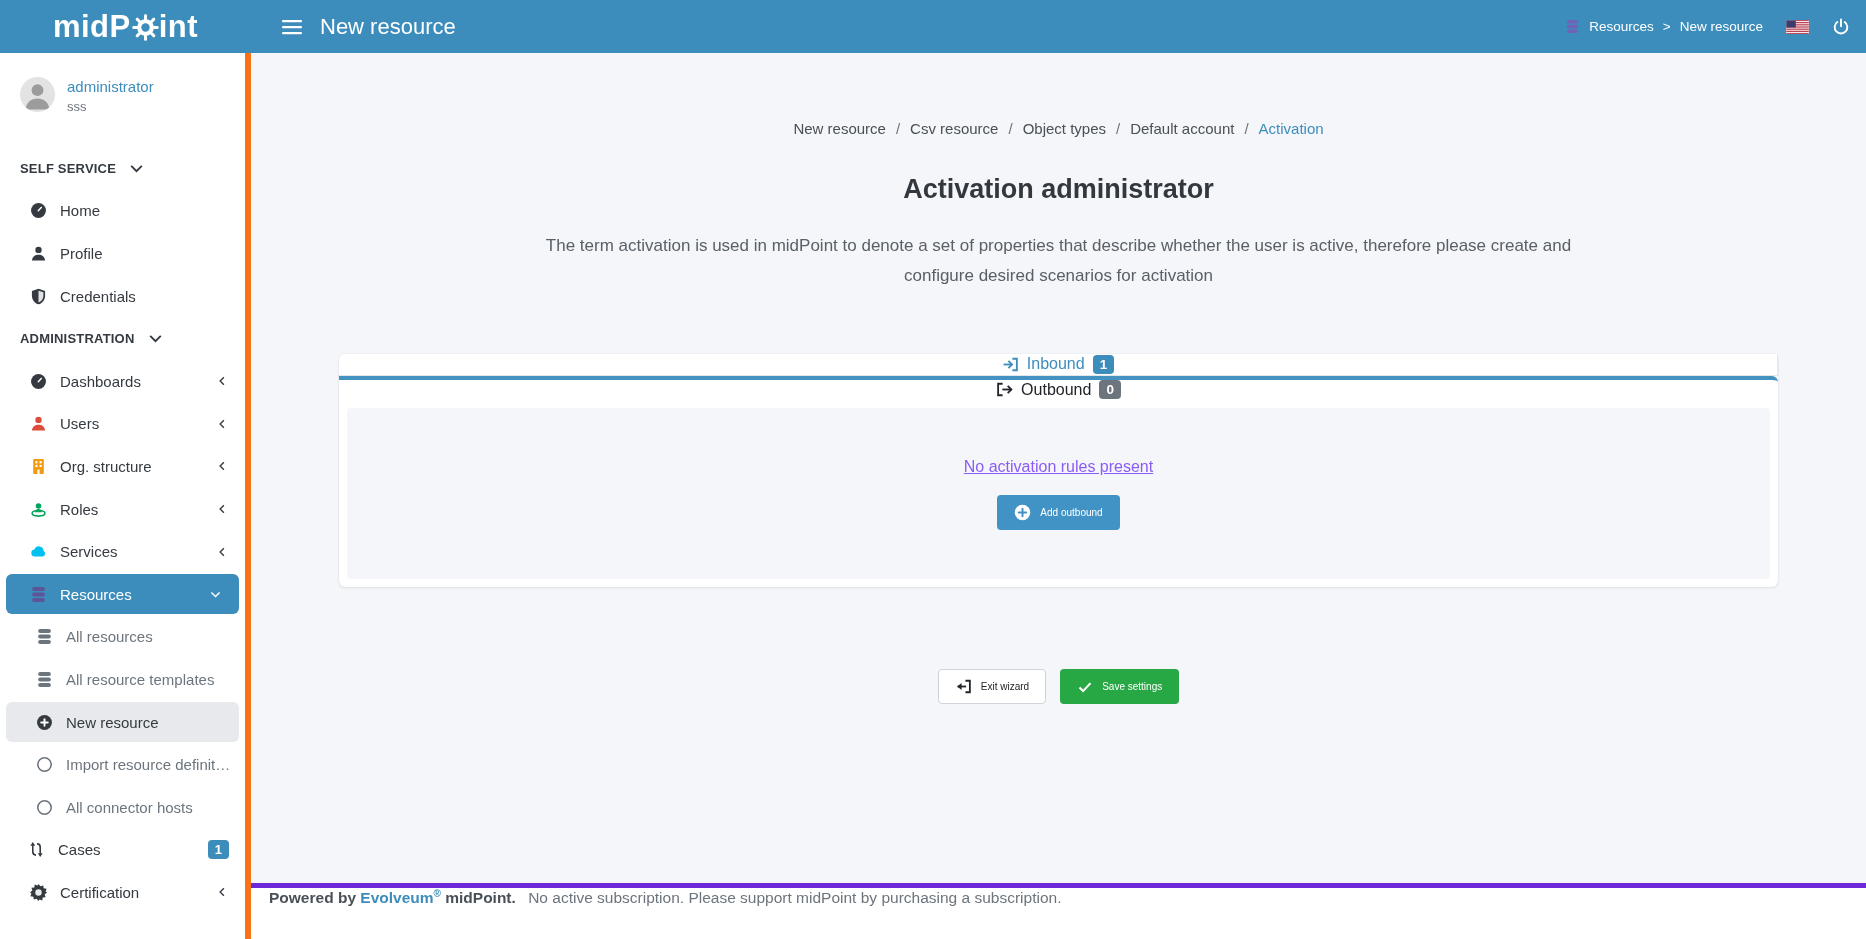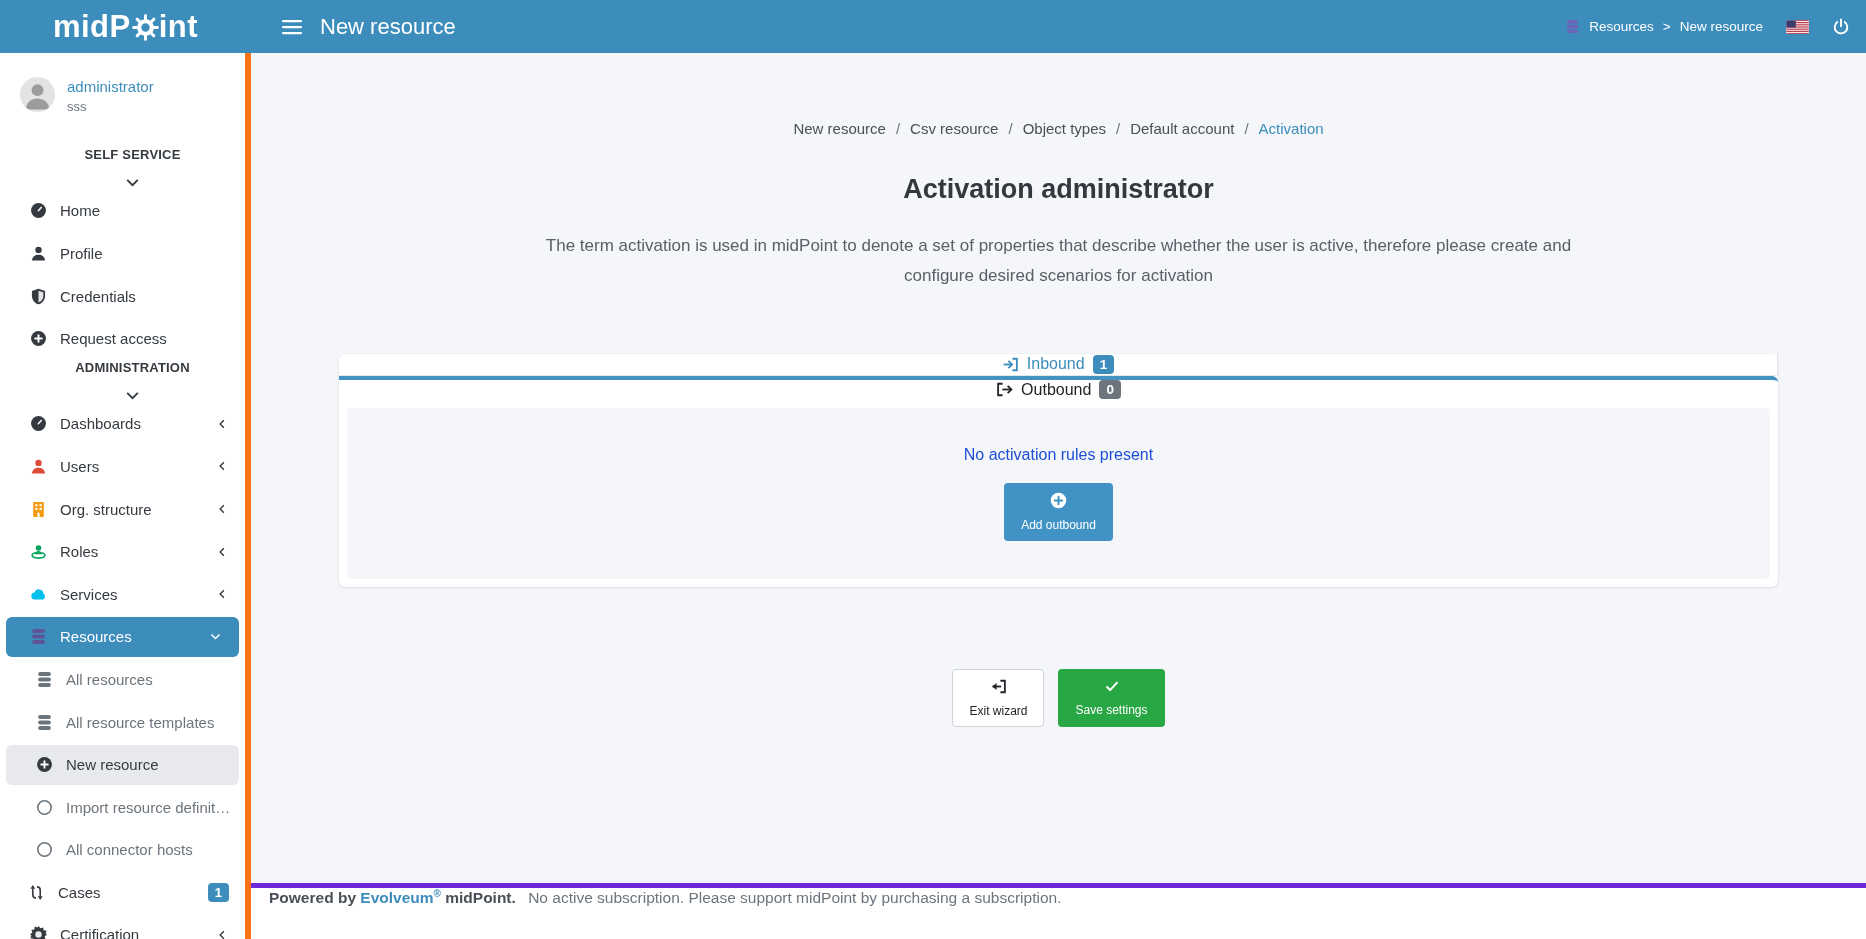--- a/index.html
+++ b/index.html
@@ -23,21 +23,21 @@
 
   
   .sidebar { position:absolute; top:53px; left:0; width:251px; height:886px; background:#fff;
              border-right:6px solid #f97316; overflow:hidden; z-index:5; }
   .user-panel { position:absolute; top:24px; left:20px; display:flex; gap:12px; }
   .avatar { width:35px; height:35px; border-radius:50%; background:#e3e3e3; overflow:hidden; flex:none; }
   .user-name { color:#3c8dbc; font-size:15px; line-height:19px; }
   .user-desc { color:#6c757d; font-size:13px; margin-top:3px; }
   .nav { position:absolute; top:94px; left:0; right:0; }
   .row { height:42.6px; display:flex; align-items:center; color:#343a40; font-size:15px; cursor:pointer; }
-  .row.head { padding-left:20px; font-size:13px; font-weight:bold; letter-spacing:.2px; gap:12px;flex-direction:column; }
+  .row.head { padding-left:20px; font-size:13px; font-weight:bold; letter-spacing:.2px; gap:12px; }
   .row.item { padding-left:30px; gap:13px; }
   .row.sub { padding-left:36px; gap:13px; color:#6c757d; }
   .row .chev { margin-left:auto; margin-right:17px; flex:none; }
   .row.active { height:40px; margin:1.3px 6px; padding-left:24px; background:#3c8dbc; color:#fff; border-radius:6px; }
   .row.selected { height:40px; margin:1.3px 6px; padding-left:24px; background:#e7e9ec; color:#343a40; border-radius:6px; }
   .ic { width:17px; height:17px; flex:none; display:block; }
   .badge { margin-left:auto; margin-right:16px; background:#3c8dbc; color:#fff; font-size:13px; font-weight:bold;
            padding:2px 7px; border-radius:4px; line-height:15px; }
 
   
@@ -56,23 +56,23 @@
   .tabs { display:flex; height:46px;flex-direction:column; }
   .tab { flex:1; display:flex; align-items:center; justify-content:center; gap:8px; font-size:16px; cursor:pointer; }
   .tab-inbound { color:#3c8dbc; border-right:1px solid #e3e7ea; border-bottom:1px solid #e3e7ea;
                  border-top-left-radius:6px; background:#fff; }
   .tab-outbound { color:#212529; border-top:4px solid #4392c2; border-top-right-radius:6px; background:#fff; }
   .tab .tbadge { font-size:13.5px; font-weight:bold; color:#fff; padding:2px 7px; border-radius:4px; line-height:15px; }
   .tab-inbound .tbadge { background:#3c8dbc; }
   .tab-outbound .tbadge { background:#6c757d; }
   .tab-body { margin:8px; height:171px; background:#f4f6f9; border-radius:4px;
               display:flex; flex-direction:column; align-items:center; justify-content:center; gap:19px; }
-  .empty-msg { font-size:16px; color:#1d4ed8; }
-  .btn { display:inline-flex; align-items:center; gap:9px; border-radius:4px; font-size:12px; cursor:pointer;
-         padding:8px 16px; border:1px solid transparent; font-family:inherit;flex-direction:column; }
+  .empty-msg { font-size:16px; color:#8b5cf6;text-decoration:underline; }
+  .btn { display:inline-flex; align-items:center; gap:9px; border-radius:4px; font-size:10px; cursor:pointer;
+         padding:8px 16px; border:1px solid transparent; font-family:inherit; }
   .btn-add { background:#4193c5; color:#fff; }
   .actions { position:absolute; top:616px; width:100%; display:flex; justify-content:center; gap:14px; }
   .btn-exit { background:#fff; color:#212529; border-color:#ced4da; }
   .btn-save { background:#28a745; color:#fff; }
 
   .footer { position:absolute; left:0; bottom:0; width:100%; height:56px; background:#fff;
             border-top:5px solid #6d28d9; display:flex; align-items:flex-start; padding-left:18px;
             font-size:15.5px; color:#6c757d; }
   .footer b { color:#495057; }
   .footer a { color:#3c8dbc; font-weight:bold; text-decoration:none; cursor:pointer; }
@@ -185,28 +185,20 @@
           <path d="M1.8 14.5c.4-3.6 2.9-5.4 6.2-5.4s5.8 1.8 6.2 5.4z"></path>
         </svg>
       <span>Profile</span>
     </div>
     <div class="row item">
       <svg class="ic" viewBox="0 0 16 16" fill="#343a40">
         <path d="M8 .8l6.2 2v4.4c0 4-2.7 7-6.2 8.2-3.5-1.2-6.2-4.2-6.2-8.2V2.8z"></path>
         <path d="M8 2.5v11.2c2.6-1 4.6-3.4 4.6-6.5V3.9z" fill="#fff" opacity=".85"></path>
         </svg>
       <span>Credentials</span>
-    </div>
-    <div class="row item">
-      <svg class="ic" viewBox="0 0 16 16" fill="#343a40">
-        <circle cx="8" cy="8" r="7"></circle>
-          <rect x="7.1" y="4" width="1.8" height="8" rx=".9" fill="#fff"></rect>
-          <rect x="4" y="7.1" width="8" height="1.8" rx=".9" fill="#fff"></rect>
-        </svg>
-      <span>Request access</span>
     </div>
 
     <div class="row head">
       <span>ADMINISTRATION</span>
       <svg class="ic" width="12" height="12" viewBox="0 0 16 16">
         <path d="M3 5.5l5 5 5-5" fill="none" stroke="#343a40" stroke-width="1.8"></path>
         </svg>
     </div>
     <div class="row item">
       <svg class="ic" viewBox="0 0 16 16" fill="#343a40">

